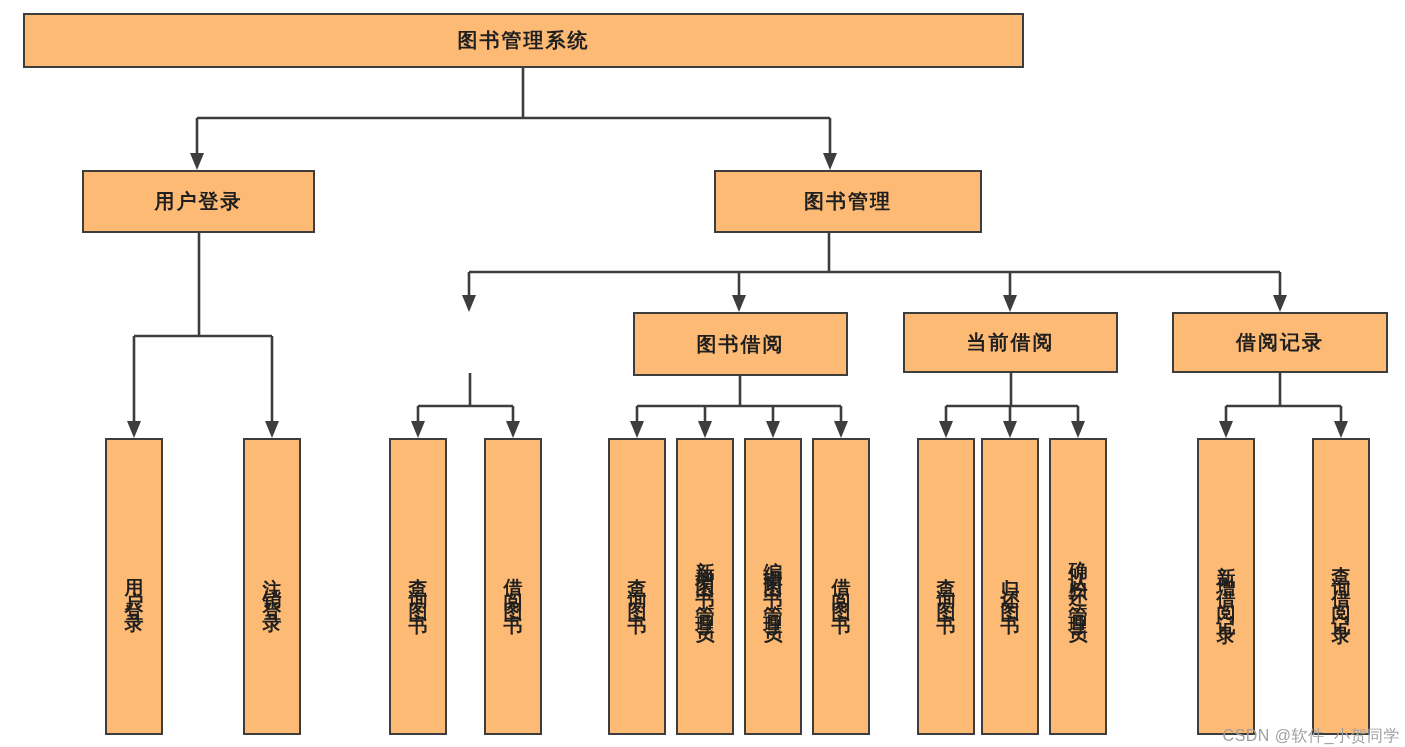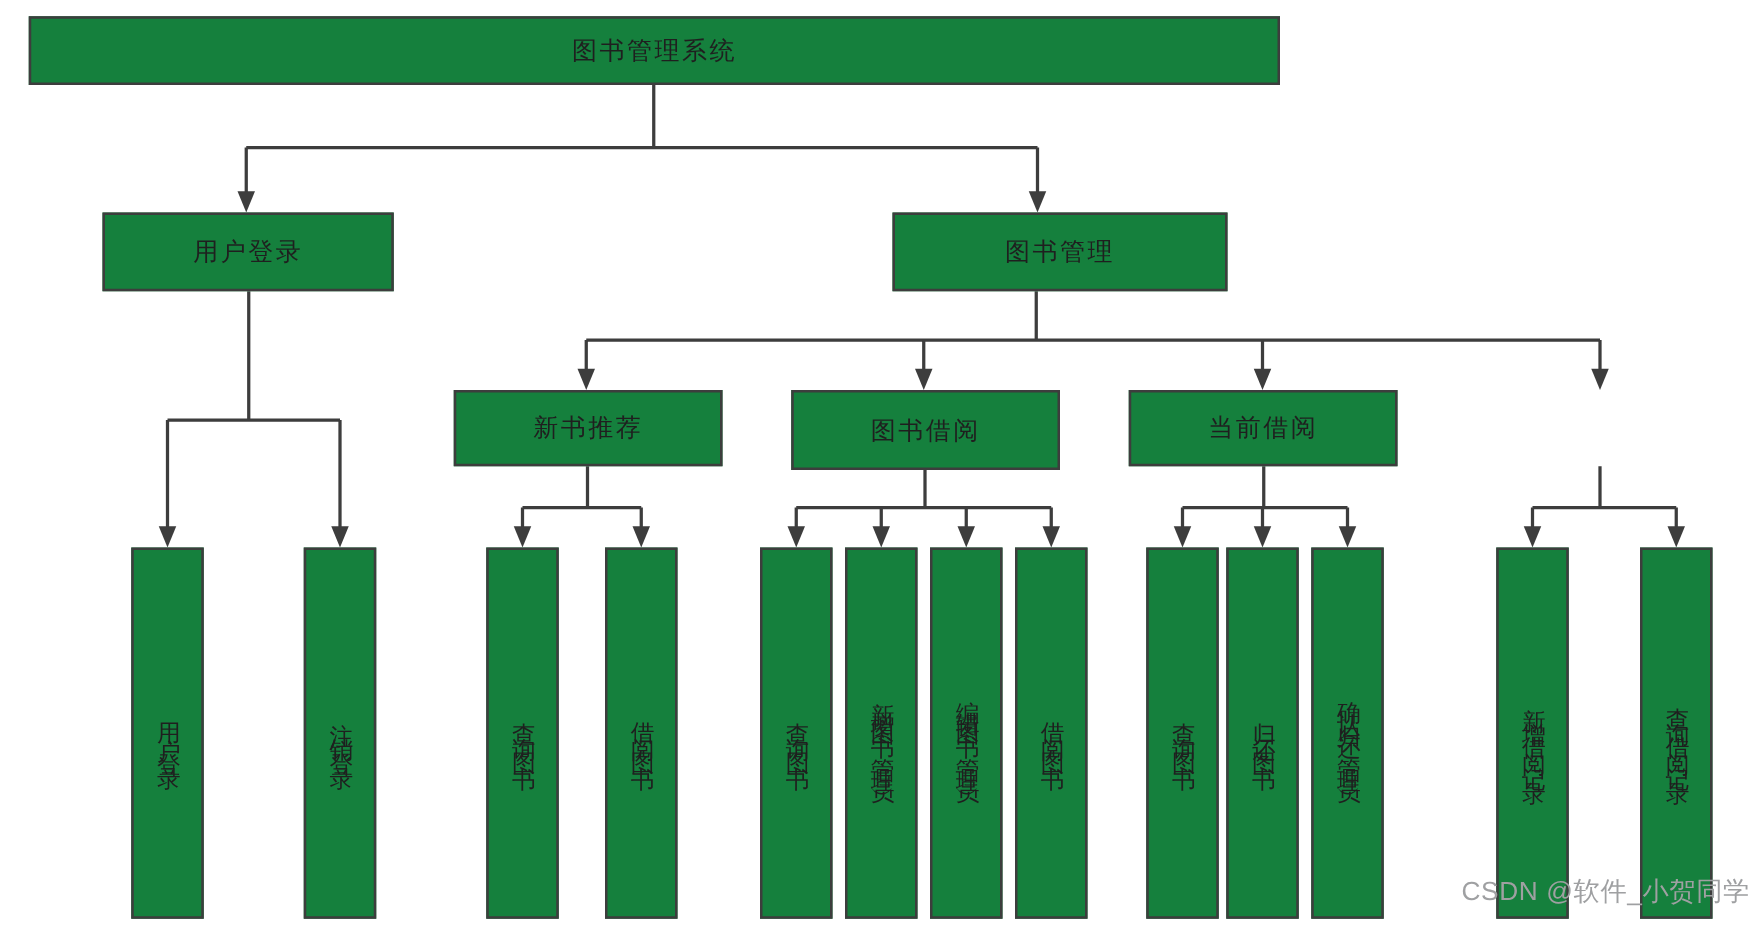--- a/index.html
+++ b/index.html
@@ -13,30 +13,30 @@
   }
   .connectors {
     position: absolute;
     left: 0; top: 0;
     width: 1405px; height: 747px;
     z-index: 1;
   }
   .box {
     position: absolute;
     box-sizing: border-box;
-    background: #15803d;
+    background: #fdba74;
     border: 2.5px solid #3d3d3d;
     color: #1f1f1f;
     display: flex;
     align-items: center;
     justify-content: center;
     font-size: 20px;
     letter-spacing: 2px;
     z-index: 2;
-    font-weight: 400;
+    font-weight: 700;
   }
   .leaf {
     writing-mode: vertical-rl;
     text-orientation: mixed;
     font-size: 19px;
     letter-spacing: 12px;
     width: 58px;
     height: 297px;
     top: 438px;
   }
@@ -60,23 +60,23 @@
   .n-leaf6  { left: 744px;  letter-spacing: 9px; }
   .n-leaf7  { left: 812px;  }
   .n-leaf8  { left: 917px;  }
   .n-leaf9  { left: 981px;  }
   .n-leaf10 { left: 1049px; letter-spacing: 9px; }
   .n-leaf11 { left: 1197px; }
   .n-leaf12 { left: 1312px; }
   .watermark {
     position: absolute;
     right: 5px;
-    bottom: 20px;
+    bottom: 0;
     color: #9fa0a2;
-    font-size: 21px;
+    font-size: 16px;
     letter-spacing: 0.5px;
     z-index: 3;
   }
 </style>
 </head>
 <body>
 
 <div class="canvas">
 
   <svg class="connectors" viewBox="0 0 1405 747" xmlns="http://www.w3.org/2000/svg">
@@ -120,23 +120,23 @@
       <polygon points="1219,421 1233,421 1226,438"></polygon>
       <polygon points="1334,421 1348,421 1341,438"></polygon>
     </g>
   </svg>
 
   <div class="box n-root">图书管理系统</div>
 
   <div class="box n-l2a">用户登录</div>
   <div class="box n-l2b">图书管理</div>
 
-  <div class="box n-l3a">新书推荐</div>
   <div class="box n-l3b">图书借阅</div>
   <div class="box n-l3c">当前借阅</div>
+  <div class="box n-l3d">借阅记录</div>
 
   <div class="box leaf n-leaf0">用户登录</div>
   <div class="box leaf n-leaf1">注销登录</div>
   <div class="box leaf n-leaf2">查询图书</div>
   <div class="box leaf n-leaf3">借阅图书</div>
   <div class="box leaf n-leaf4">查询图书</div>
   <div class="box leaf n-leaf5">新增图书（管理员）</div>
   <div class="box leaf n-leaf6">编辑图书（管理员）</div>
   <div class="box leaf n-leaf7">借阅图书</div>
   <div class="box leaf n-leaf8">查询图书</div>

